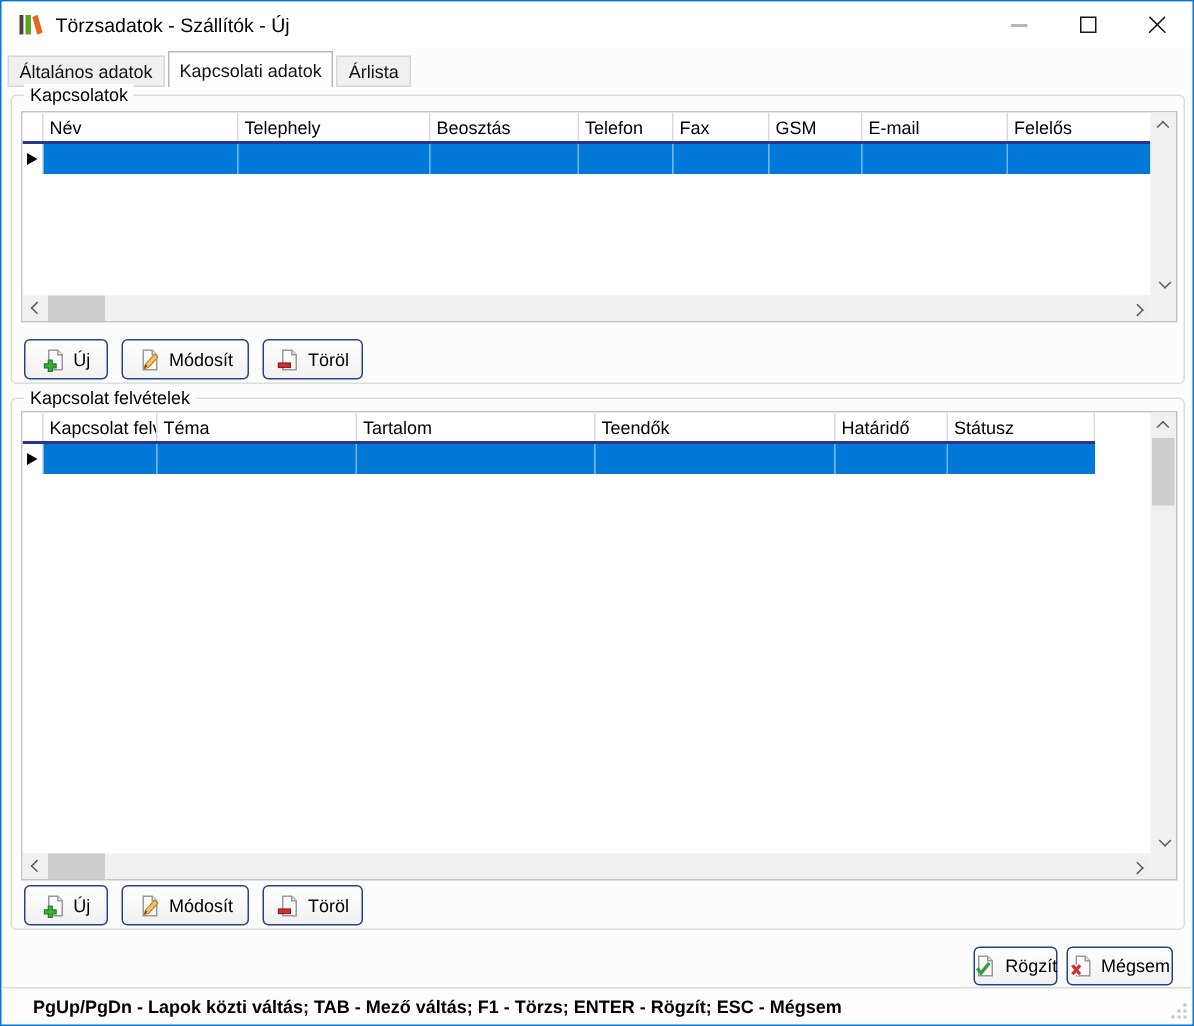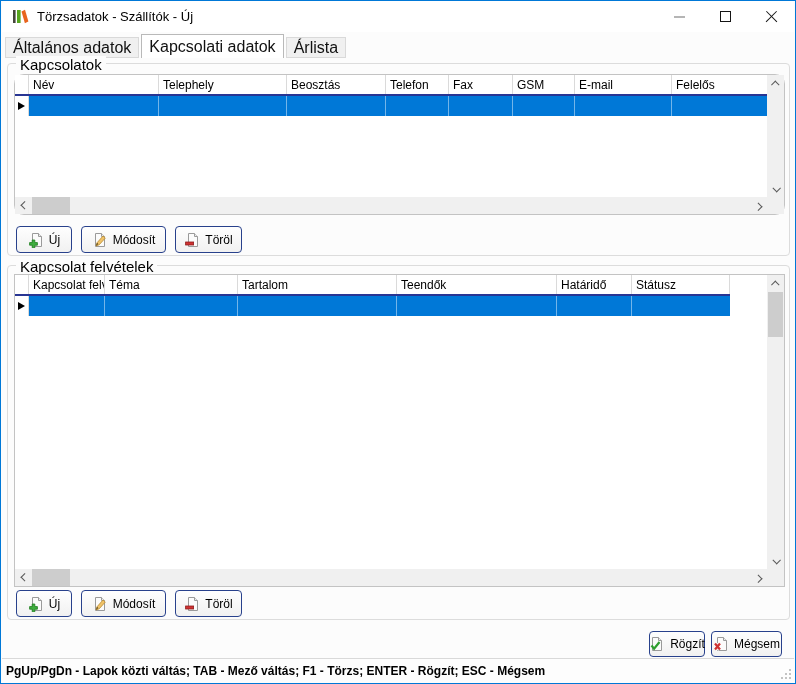--- a/index.html
+++ b/index.html
@@ -22,36 +22,36 @@
   .glyph-max { width:11px; height:11px; border:1px solid #151515; }
   .glyph-close { position:relative; width:13px; height:13px; }
   .glyph-close::before, .glyph-close::after {
     content:""; position:absolute; left:-1px; top:5.5px; width:15px; height:1.4px; background:#151515; }
   .glyph-close::before { transform:rotate(45deg); }
   .glyph-close::after { transform:rotate(-45deg); }
 
   
   .tabstrip { position:absolute; left:4px; top:33px; display:flex; align-items:flex-end; }
   .tab { height:21px; padding:0 7px; display:flex; align-items:center;
-    background:#f0f0f0; border:1px solid #d9d9d9; font-size:16px; color:#111;
+    background:#f0f0f0; border:1px solid #d9d9d9; font-size:12px; color:#111;
     margin-right:2px; white-space:nowrap; }
   .tab.active { height:24px; background:#ffffff; border-color:#b9b9b9; border-bottom:none; z-index:2; }
 
   
   .groupbox { position:absolute; left:6px; width:783px;
     border:1px solid #dcdcdc; border-radius:4px; }
   .gb1 { top:62px; height:193px; }
   .gb2 { top:264px; height:355px; }
   .gb-label { position:absolute; top:-8px; left:8px; background:#fcfcfc;
-    padding:0 4px; font-size:15px; color:#000; }
+    padding:0 4px; font-size:12px; color:#000; }
 
   
   .grid-panel { position:absolute; left:6px; background:#ffffff;
     border:1px solid #c3c3c3; display:flex; }
-  .panel1 { top:10px; width:771px; height:141px;border-radius:10px; }
+  .panel1 { top:10px; width:771px; height:141px; }
   .panel2 { top:8px;  width:771px; height:313px; }
   .grid-main { flex:1 1 auto; display:flex; flex-direction:column; overflow:hidden; }
   .grid-scroll-col { flex:0 0 17px; display:flex; flex-direction:column; }
 
   .grid-header { display:flex; height:21px; background:#ffffff;
     border-bottom:2px solid #283593; flex:0 0 auto; }
   .grid-header.partial { border-bottom:none; }
   .hdr-inner { display:flex; height:21px; border-bottom:2px solid #283593; }
   .hcell { font-size:12px; color:#000; display:flex; align-items:center;
     padding-left:4px; border-right:1px solid #dadada; overflow:hidden; white-space:nowrap; flex:0 0 auto; }
@@ -91,21 +91,21 @@
     font-family:"Liberation Sans", sans-serif; }
   .btn-new { width:56px; } .btn-edit { width:85px; } .btn-del { width:67px; }
   .btn svg { flex:0 0 auto; }
 
   .footer-btns { position:absolute; top:630px; right:13px; display:flex; gap:6px; }
   .btn-save { width:56px; height:26px; } .btn-cancel { width:71px; height:26px; }
 
   
   .statusbar { position:absolute; left:1px; right:1px; bottom:1px; height:24px;
     background:#fdfdfd; border-top:1px solid #d9d9d9; display:flex; align-items:center; }
-  .status-text { font-size:12px; font-weight:bold; color:#000; margin-left:4px; white-space:nowrap; }
+  .status-text { font-size:12px; font-weight:bold; color:#000; margin-left:20px; white-space:nowrap; }
   .grip { position:absolute; right:2px; bottom:2px; }
 </style>
 </head>
 <body>
 
 <div class="window">
 
   <div class="titlebar">
     <svg class="app-icon" viewBox="0 0 17 17">
       <rect x="1" y="2" width="2.6" height="13" fill="#45453a"></rect>

